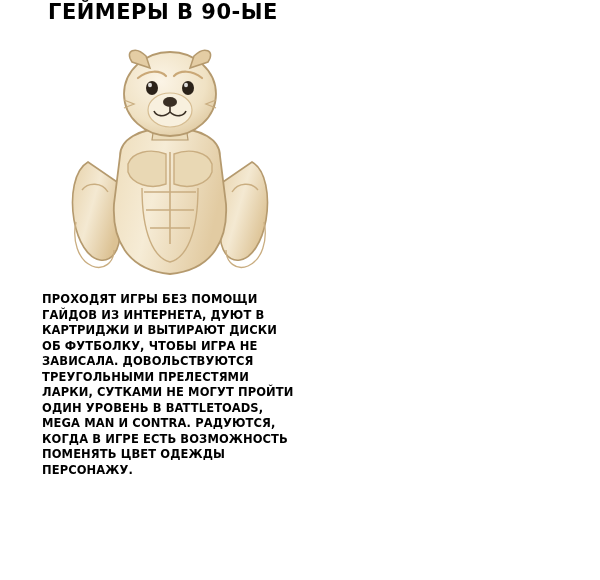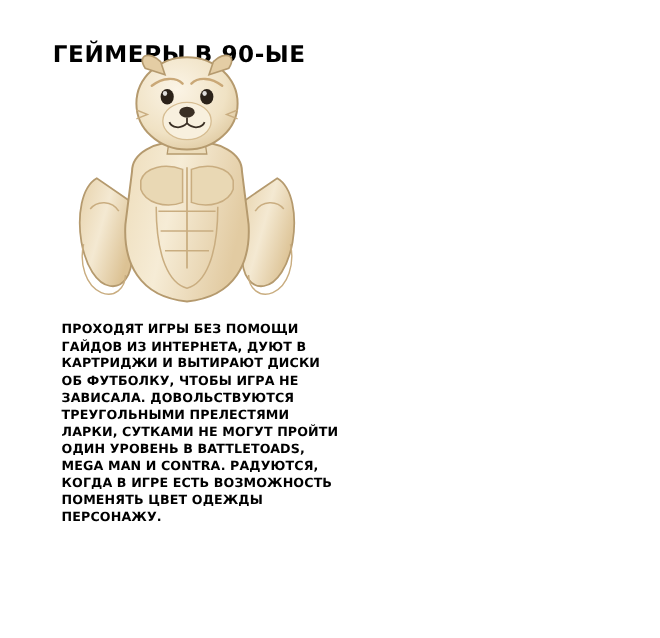--- a/index.html
+++ b/index.html
@@ -37,34 +37,33 @@
     font-family: "DejaVu Sans", sans-serif;
     font-weight: bold;
     font-size: 21px;
     letter-spacing: 0.5px;
     color: #000000;
     white-space: nowrap;
   }
   .title-left {
     left: 48px;
     top: 0;
-    margin-top: 37px;
   }
   .caption {
     position: absolute;
     font-family: "DejaVu Sans", sans-serif;
     font-weight: bold;
     font-size: 11.5px;
     line-height: 15.5px;
     color: #000000;
     text-transform: uppercase;
     letter-spacing: 0.1px;
   }
   .caption-left {
-    left: 56px;
+    left: 42px;
     top: 292px;
     width: 252px;
   }
   
   .dog-buff {
     position: absolute;
     left: 58px;
     top: 44px;
     width: 224px;
     height: 238px;

